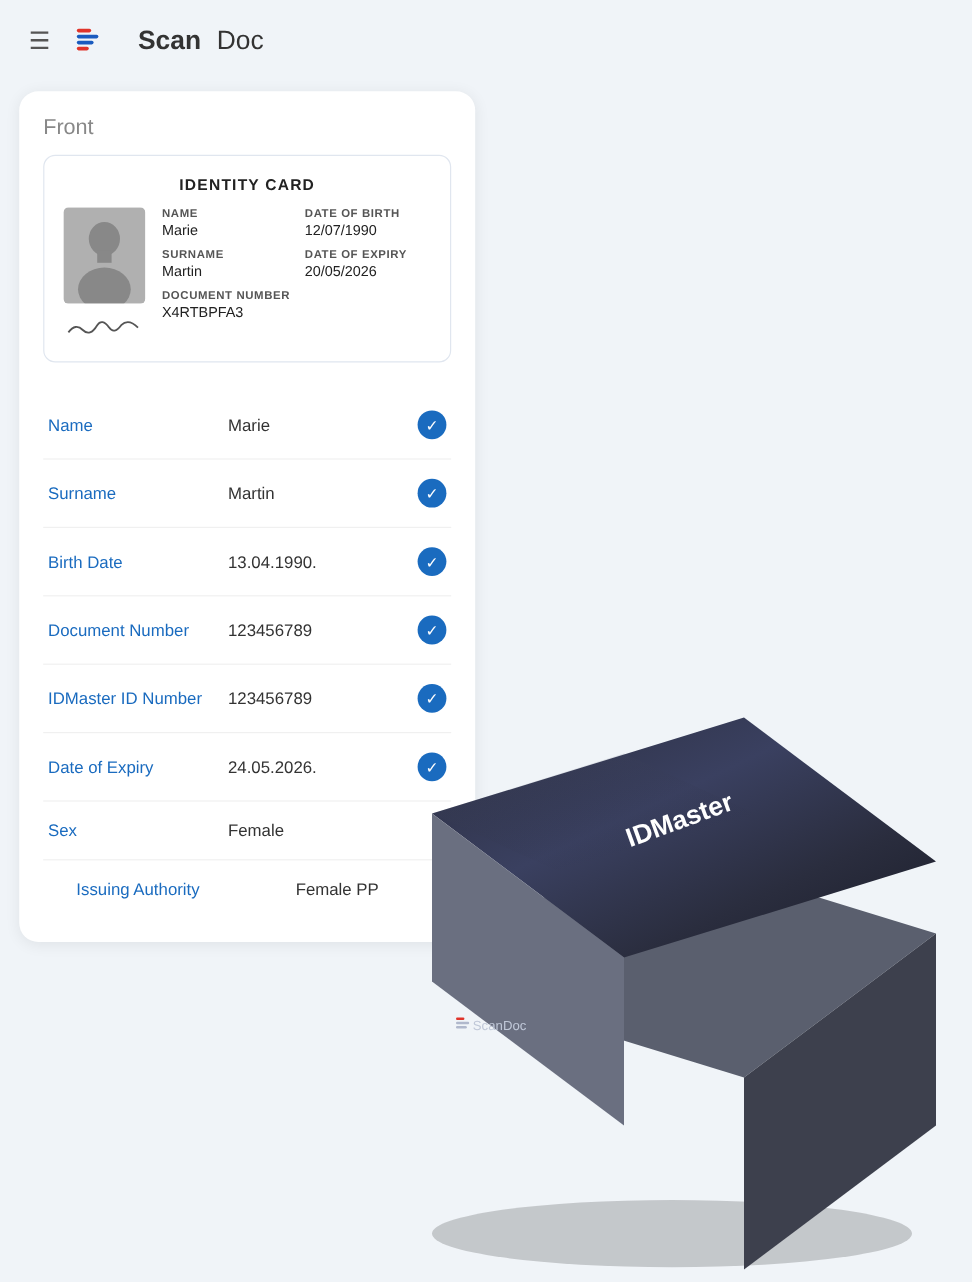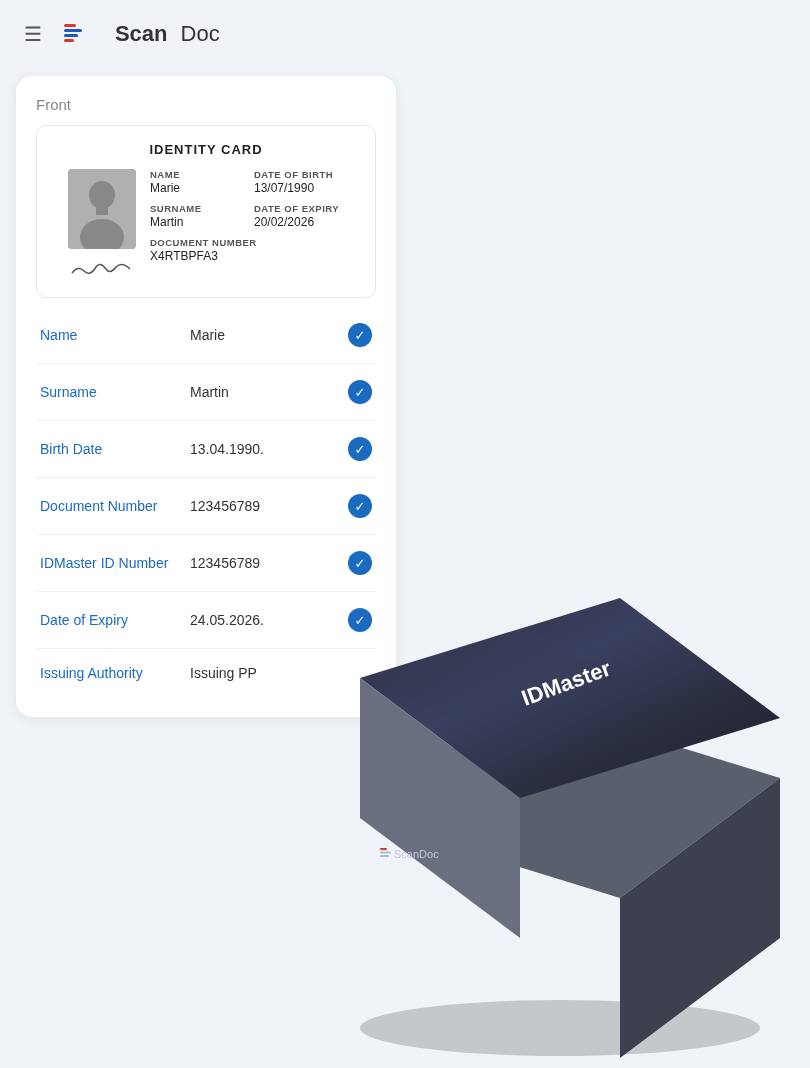--- a/index.html
+++ b/index.html
@@ -47,31 +47,31 @@
     .main-panel {
       background: #fff;
       border-radius: 16px;
       margin: 8px 16px;
       padding: 20px;
       width: 380px;
       box-shadow: 0 2px 12px rgba(0,0,0,0.07);
     }
 
     .front-label {
-      font-size: 15px;
+      font-size: 18px;
       color: #888;
       margin-bottom: 12px;
     }
 
     
     .id-card {
       border: 1.5px solid #e0e6ef;
       border-radius: 10px;
-      padding: 16px 29px;
-      margin-bottom: 9px;
+      padding: 16px 14px;
+      margin-bottom: 24px;
       background: #fff;
     }
     .id-card-title {
       text-align: center;
       font-size: 13px;
       font-weight: 700;
       letter-spacing: 1px;
       margin-bottom: 12px;
       color: #222;
     }
@@ -130,20 +130,21 @@
 
     
     .data-row {
       display: flex;
       align-items: center;
       padding: 16px 4px;
       border-bottom: 1px solid #f0f0f0;
     }
     .data-row:last-child {
       border-bottom: none;
+      text-align: center;
     }
     .row-label {
       font-size: 14px;
       color: #1a6bbf;
       min-width: 150px;
       font-weight: 500;
     }
     .row-value {
       font-size: 14px;
       color: #333;
@@ -218,29 +219,29 @@
           </svg>
         </div>
       </div>
       <div class="id-card-fields">
         <div>
           <div class="id-field-label">NAME</div>
           <div class="id-field-value">Marie</div>
         </div>
         <div>
           <div class="id-field-label">DATE OF BIRTH</div>
-          <div class="id-field-value">13/07/1990</div>
+          <div class="id-field-value">12/07/1990</div>
         </div>
         <div>
           <div class="id-field-label">SURNAME</div>
           <div class="id-field-value">Martin</div>
         </div>
         <div>
           <div class="id-field-label">DATE OF EXPIRY</div>
-          <div class="id-field-value">20/02/2026</div>
+          <div class="id-field-value">20/05/2026</div>
         </div>
         <div class="id-field-doc">
           <div class="id-field-label">Document number</div>
           <div class="id-field-value">X4RTBPFA3</div>
         </div>
       </div>
     </div>
   </div>
 
   <div id="data-rows-container">
@@ -269,22 +270,26 @@
         <span class="row-label">IDMaster ID Number</span>
         <span class="row-value">123456789</span>
         <div class="check-icon">✓</div>
       </div>
       <div class="data-row">
         <span class="row-label">Date of Expiry</span>
         <span class="row-value">24.05.2026.</span>
         <div class="check-icon">✓</div>
       </div>
       <div class="data-row">
+        <span class="row-label">Sex</span>
+        <span class="row-value">Female</span>
+      </div>
+      <div class="data-row">
         <span class="row-label">Issuing Authority</span>
-        <span class="row-value">Issuing PP</span>
+        <span class="row-value">Female PP</span>
       </div>
     </div>
 
 </div>
 
 <div class="device-container">
   <svg width="520" height="550" viewBox="0 0 520 550" xmlns="http://www.w3.org/2000/svg">
 
     <ellipse cx="260" cy="510" rx="200" ry="28" fill="rgba(0,0,0,0.18)"></ellipse>
 

